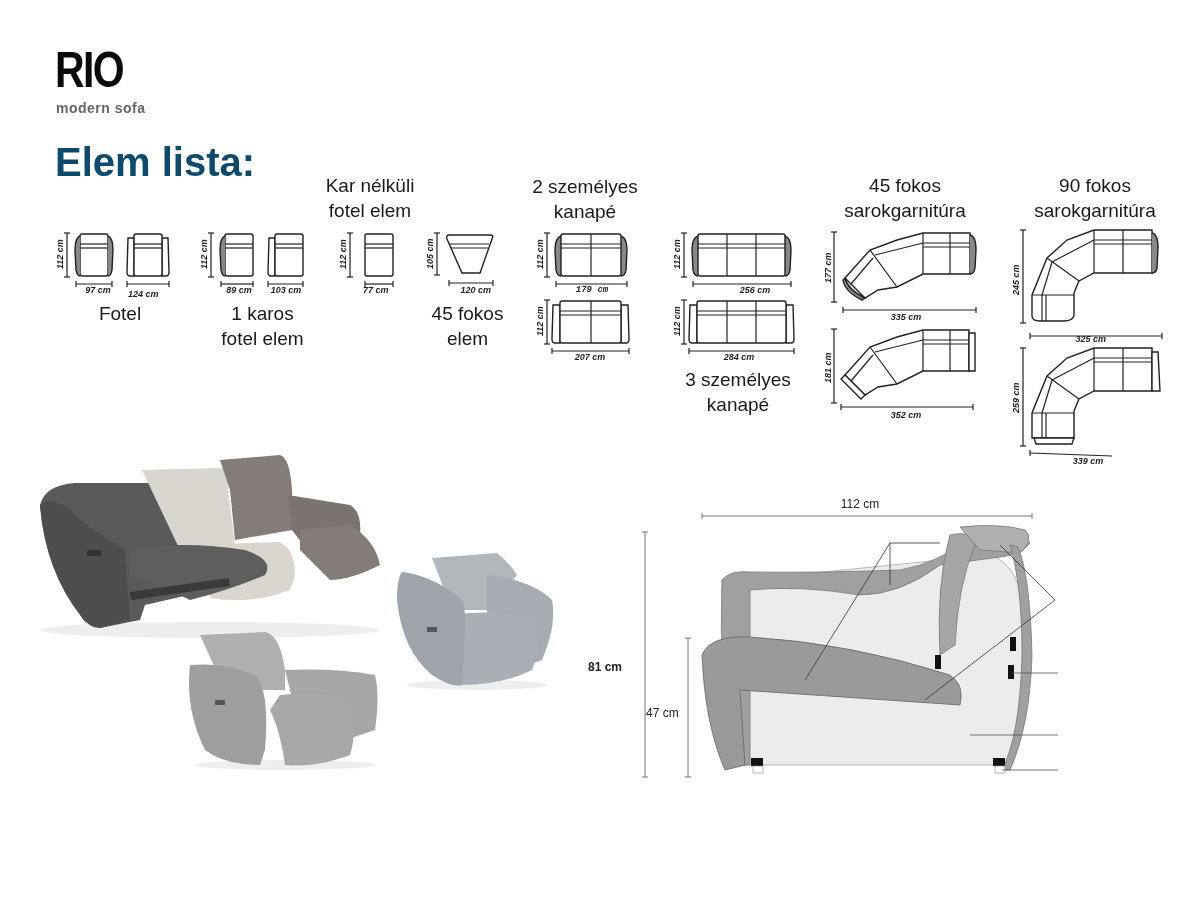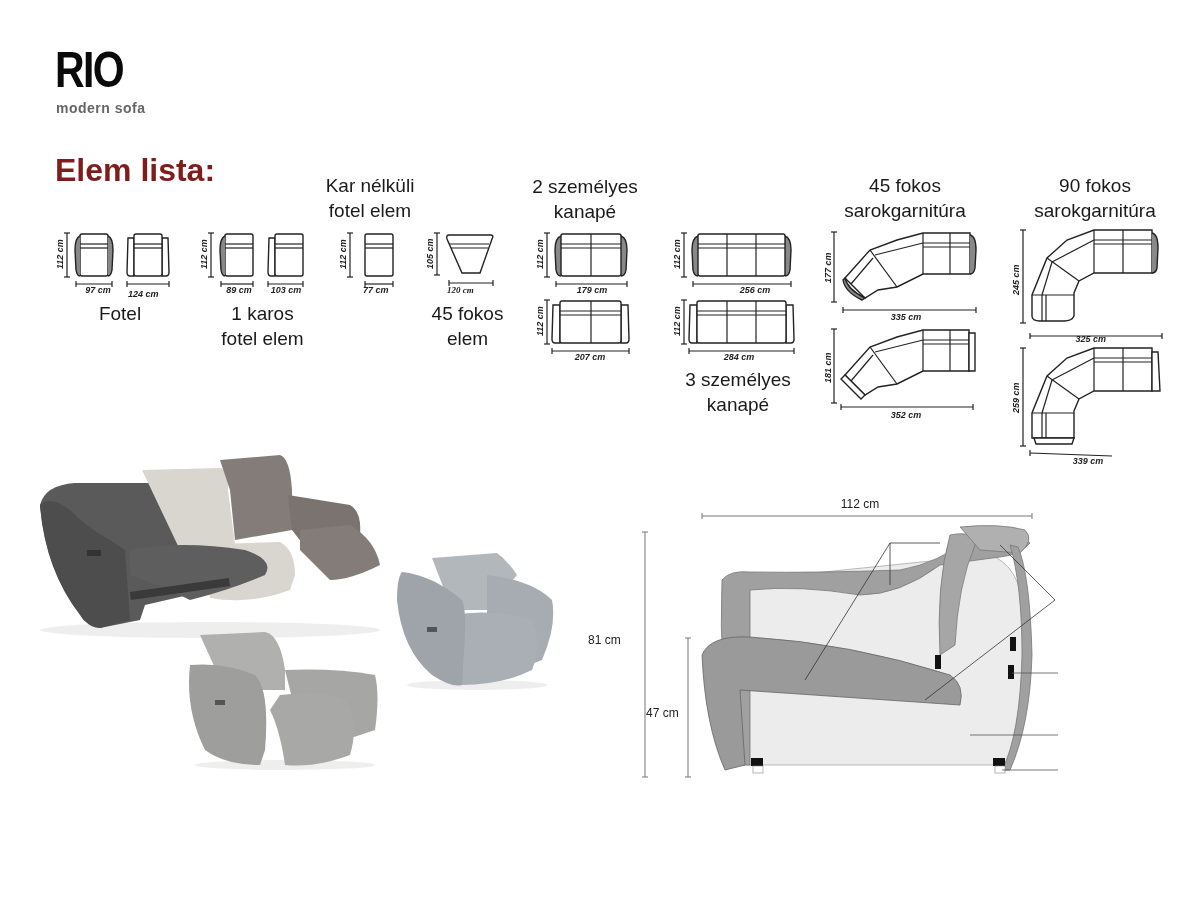--- a/index.html
+++ b/index.html
@@ -1,20 +1,20 @@
 <!DOCTYPE html>
 <html><head>
 <meta charset="utf-8">
 <style>
   html, body { margin:0; padding:0; background:#ffffff; }
   body { width:1200px; height:900px; position:relative; overflow:hidden; font-family:"Liberation Sans", sans-serif; color:#1a1a1a; }
   .abs { position:absolute; }
   .brand-title { left:55px; top:48px; font-family:"Liberation Sans", sans-serif; font-weight:bold; font-size:50px; line-height:44px; letter-spacing:-2px; transform:scaleX(0.82); transform-origin:left top; color:#0a0a0a; }
   .brand-sub { left:56px; top:100px; font-weight:bold; font-size:14px; color:#666; letter-spacing:0.5px; }
-  .list-title { left:55px; top:152px; font-weight:bold; font-size:32px; color:#7f1d1d; }
+  .list-title { left:55px; top:140px; font-weight:bold; font-size:40px; color:#0c4a6e; }
   .cat-label { text-align:center; font-size:19px; line-height:25px; color:#1a1a1a; }
   .dim { font-size:9px; font-weight:bold; font-style:italic; color:#222; }
   .dim-v { writing-mode:vertical-rl; transform:rotate(180deg); }
   svg { position:absolute; overflow:visible; }
   .ln { stroke:#222; stroke-width:1.2; fill:none; }
   .sh { stroke:#222; stroke-width:1.4; fill:#fff; }
   .dg { stroke:#777; stroke-width:1; fill:none; }
   .cs-label { font-size:12px; color:#222; }
 </style>
 </head>
@@ -113,21 +113,21 @@
     <line class="ln" x1="1" y1="3" x2="1" y2="45"></line>
       <line class="ln" x1="-2" y1="3" x2="4" y2="3"></line>
       <line class="ln" x1="-2" y1="45" x2="4" y2="45"></line>
     <path class="sh" d="M13 5 L55 5 Q58 5 56 9 L44 43 L26 43 L11 9 Q10 5 13 5 Z"></path>
     <line class="ln" x1="13" y1="14" x2="53" y2="14"></line>
       <line class="ln" x1="15" y1="18" x2="52" y2="18"></line>
     <line class="ln" x1="13" y1="53" x2="57" y2="53"></line>
       <line class="ln" x1="13" y1="50" x2="13" y2="56"></line>
       <line class="ln" x1="57" y1="50" x2="57" y2="56"></line>
   </svg>
-  <div class="abs dim" style="left:447px;top:285px;width:44px;text-align:left;font-family:Liberation Serif, serif;">120 cm</div>
+  <div class="abs dim" style="left:447px;top:285px;width:44px;text-align:right;">120 cm</div>
   <div class="abs cat-label" style="left:415px;top:301px;width:105px;">
     <div>45 fokos</div>
     <div>elem</div>
   </div>
 </div>
 
 <div>
   <div class="abs cat-label" style="left:515px;top:174px;width:140px;">
     <div>2 személyes</div>
     <div>kanapé</div>
@@ -140,21 +140,21 @@
     <path class="sh" d="M15 6 Q9 8 9 20 L10 40 Q11 46 15 46" style="fill:#888"></path>
     <path class="sh" d="M75 6 Q81 8 81 20 L80 40 Q79 46 75 46" style="fill:#888"></path>
     <rect class="sh" x="15" y="4" width="60" height="42" rx="2"></rect>
     <line class="ln" x1="45" y1="4" x2="45" y2="46"></line>
     <line class="ln" x1="15" y1="14" x2="75" y2="14"></line>
       <line class="ln" x1="15" y1="18" x2="75" y2="18"></line>
     <line class="ln" x1="10" y1="54" x2="81" y2="54"></line>
       <line class="ln" x1="10" y1="51" x2="10" y2="57"></line>
       <line class="ln" x1="81" y1="51" x2="81" y2="57"></line>
   </svg>
-  <div class="abs dim" style="left:570px;top:285px;width:44px;text-align:center;">179 cm</div>
+  <div class="abs dim" style="left:570px;top:285px;width:44px;text-align:center;font-family:Liberation Mono, monospace;">179 cm</div>
 
   <div class="abs dim dim-v" style="left:535px;top:300px;height:42px;text-align:center;">112 cm</div>
   <svg style="left:546px;top:297px;" width="90" height="65">
     <line class="ln" x1="1" y1="3" x2="1" y2="47"></line>
       <line class="ln" x1="-2" y1="3" x2="4" y2="3"></line>
       <line class="ln" x1="-2" y1="47" x2="4" y2="47"></line>
     <path class="sh" d="M7 8 L14 8 L14 46 L9 46 Q6 46 6 42 Z"></path>
     <path class="sh" d="M82 8 L75 8 L75 46 L80 46 Q83 46 83 42 Z"></path>
     <rect class="sh" x="14" y="4" width="61" height="42" rx="2"></rect>
     <line class="ln" x1="45" y1="4" x2="45" y2="46"></line>
@@ -348,21 +348,21 @@
   <rect x="30" y="70" width="10" height="5" fill="#555"></rect>
 </svg>
 
 <div>
   <div class="abs cs-label" style="left:820px;top:497px;width:80px;text-align:center;">112 cm</div>
   <svg style="left:700px;top:512px;" width="340" height="10">
     <line class="dg" x1="2" y1="4" x2="332" y2="4"></line>
       <line class="dg" x1="2" y1="1" x2="2" y2="7"></line>
       <line class="dg" x1="332" y1="1" x2="332" y2="7"></line>
   </svg>
-  <div class="abs cs-label" style="left:588px;top:633px;width:50px;">81 cm</div>
+  <div class="abs cs-label" style="left:588px;top:660px;width:50px;font-weight:bold;">81 cm</div>
   <div class="abs cs-label" style="left:646px;top:706px;width:50px;">47 cm</div>
   <svg style="left:640px;top:530px;" width="60" height="250">
     <line class="dg" x1="5" y1="2" x2="5" y2="247"></line>
       <line class="dg" x1="2" y1="2" x2="8" y2="2"></line>
       <line class="dg" x1="2" y1="247" x2="8" y2="247"></line>
     <line class="dg" x1="48" y1="108" x2="48" y2="247"></line>
       <line class="dg" x1="45" y1="108" x2="51" y2="108"></line>
       <line class="dg" x1="45" y1="247" x2="51" y2="247"></line>
   </svg>
 

